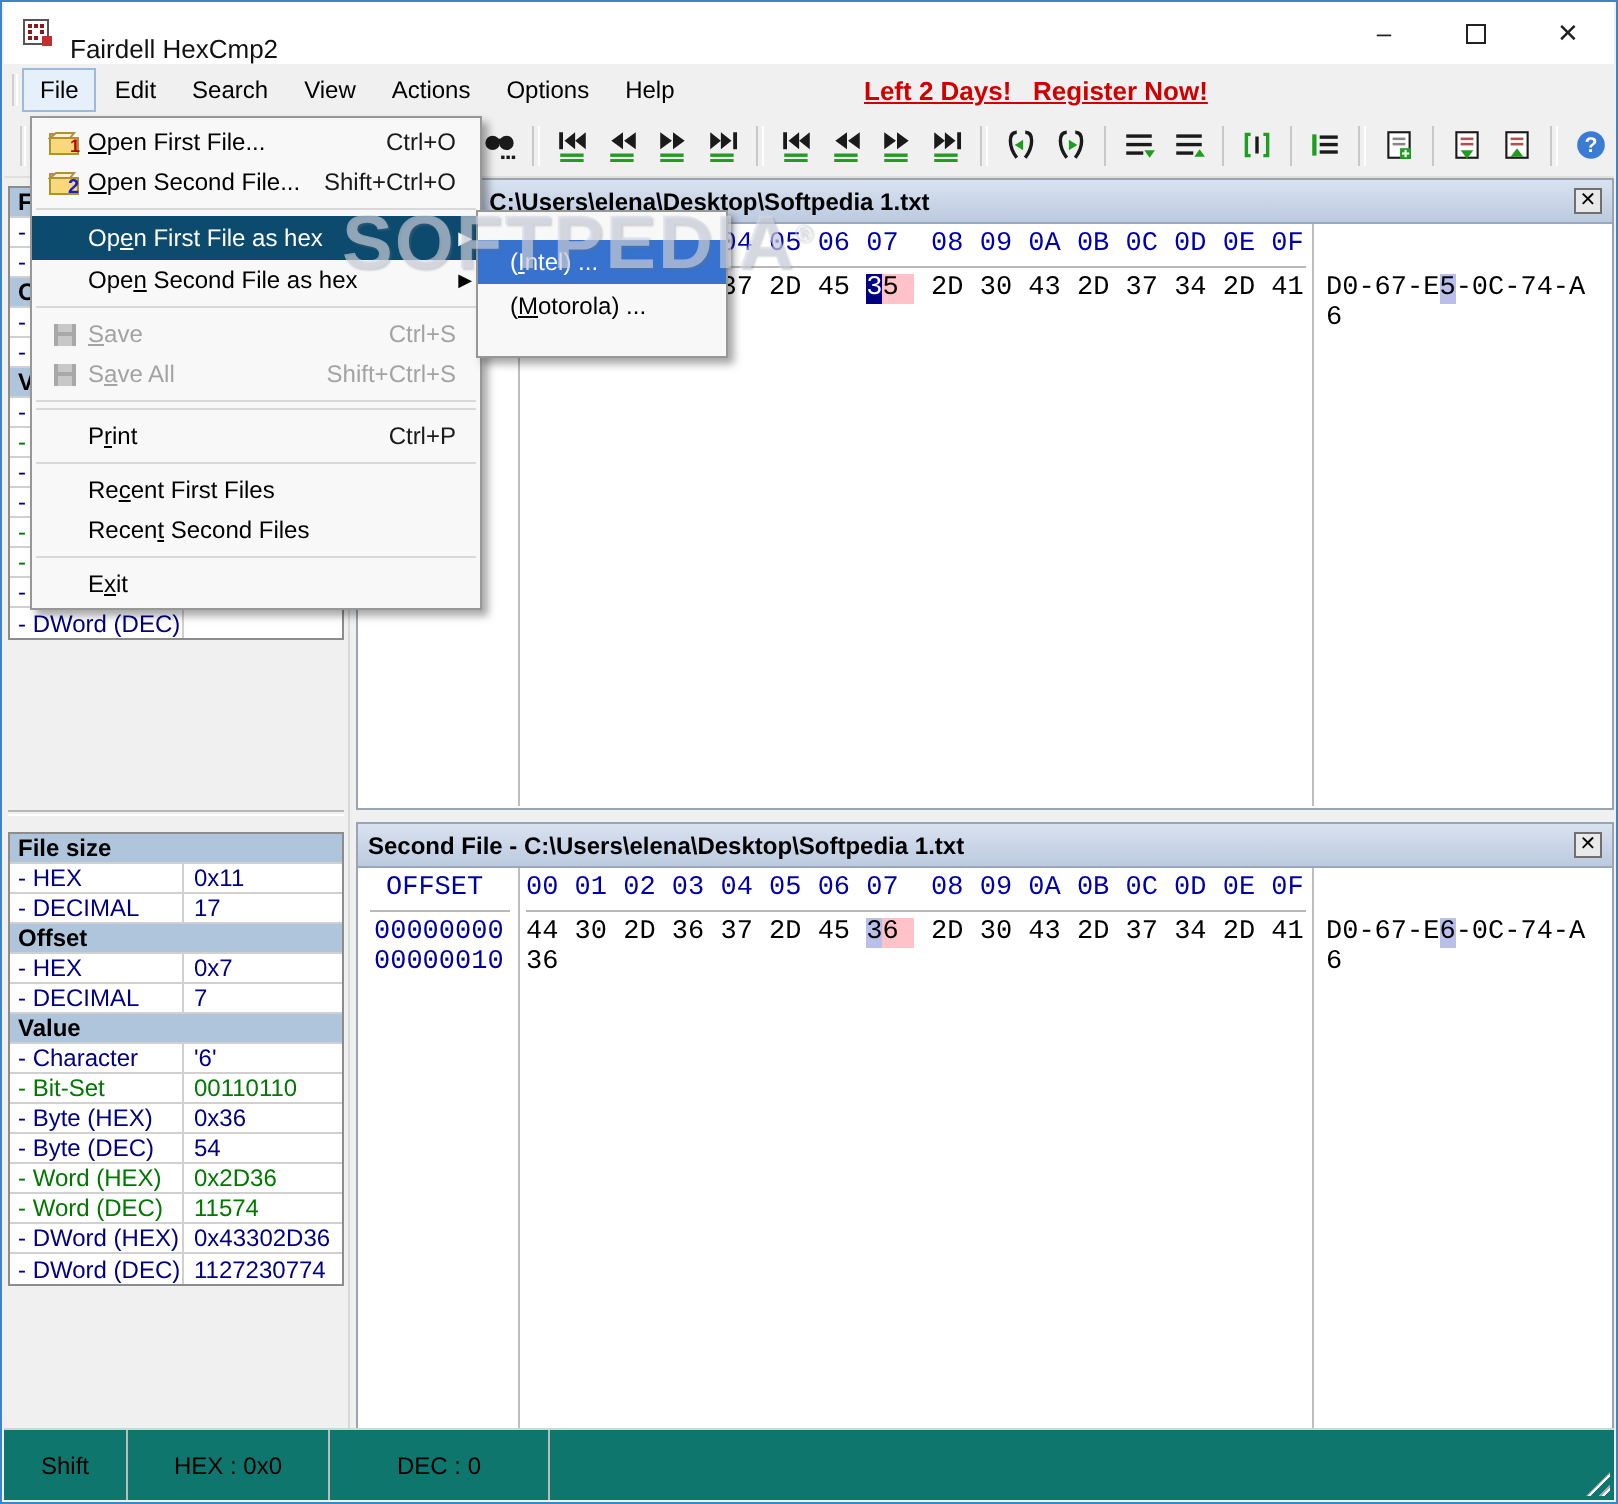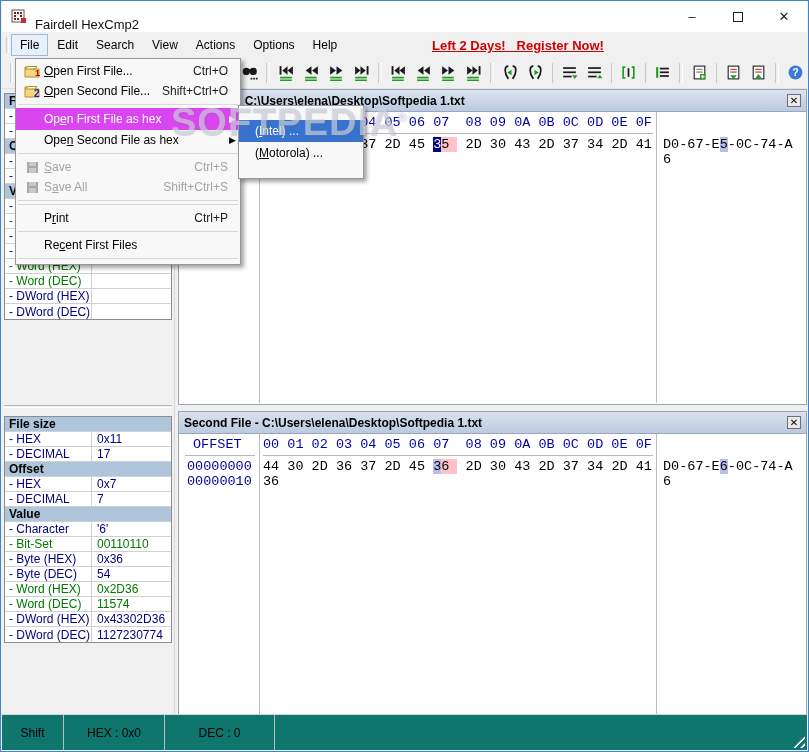--- a/index.html
+++ b/index.html
@@ -26,21 +26,21 @@
   .toolbar { position:absolute; left:1px; top:57px; right:1px; height:31px; background:#F0F0F0; border-bottom:1px solid #E0E0E0; }
   .tb-strip { position:absolute; left:236px; top:3px; display:flex; align-items:center; gap:2px; }
   .tb-left-grip { position:absolute; left:4px; top:5px; }
   .tb-btn { width:23px; height:23px; display:flex; align-items:center; justify-content:center; }
   .tb-sep { width:1px; height:20px; background:#C8C8C8; margin:0 3px; }
   .tb-grip { width:4px; height:20px; border-left:1px solid #C8C8C8; border-right:1px solid #fff; margin:0 3px; }
 
   
   .filemenu { position:absolute; left:14px; top:57px; width:226px; background:#F8F8F8; border:1px solid #979797; box-shadow:3px 3px 4px rgba(0,0,0,0.35); z-index:30; padding:2px 0; }
   .fm-item { height:20px; display:flex; align-items:center; padding:0 4px 0 4px; font-size:12px; }
-  .fm-item.hl { height:22px; background:#d946ef; color:#fff; }
+  .fm-item.hl { height:22px; background:#0c4a6e; color:#fff; }
   .fm-item.disabled { color:#A3A3A3; }
   .fm-icon { width:24px; display:flex; justify-content:center; }
   .fm-label { white-space:pre; }
   .fm-short { margin-left:auto; padding-right:8px; color:#1a1a1a; }
   .fm-item.disabled .fm-short { color:#A3A3A3; }
   .fm-arrow { width:10px; text-align:right; font-size:9px; margin-left:auto; }
   .fm-sep { border-top:1px solid #D9D9D9; margin:3px 2px; }
   .submenu { position:absolute; left:237px; top:104px; width:126px; background:#F8F8F8; border:1px solid #979797; box-shadow:3px 3px 4px rgba(0,0,0,0.35); z-index:40; padding:14px 0; }
   .sm-item { height:22px; display:flex; align-items:center; padding:0 8px 0 16px; }
   .sm-item.hl { background:#3672CE; color:#fff; }
@@ -530,21 +530,29 @@
       <div class="fm-item">
         <span class="fm-icon"></span>
         <span class="fm-label">P<u>r</u>int</span>
         <span class="fm-short">Ctrl+P</span>
       </div>
       <div class="fm-sep"></div>
       <div class="fm-item">
         <span class="fm-icon"></span>
         <span class="fm-label">Re<u>c</u>ent First Files</span>
       </div>
+      <div class="fm-item">
+        <span class="fm-icon"></span>
+        <span class="fm-label">Recen<u>t</u> Second Files</span>
+      </div>
       <div class="fm-sep"></div>
+      <div class="fm-item">
+        <span class="fm-icon"></span>
+        <span class="fm-label">E<u>x</u>it</span>
+      </div>
     </div>
 
   <div class="submenu" id="submenu">
       <div class="sm-item hl">(<u>I</u>ntel) ...</div>
       <div class="sm-item">(<u>M</u>otorola) ...</div>
     </div>
 
   <div class="statusbar">
     <div class="sb-cell" style="left:0; width:62px;">Shift</div>
     <div class="sb-cell" style="left:62px; width:101px;">HEX : 0x0</div>

